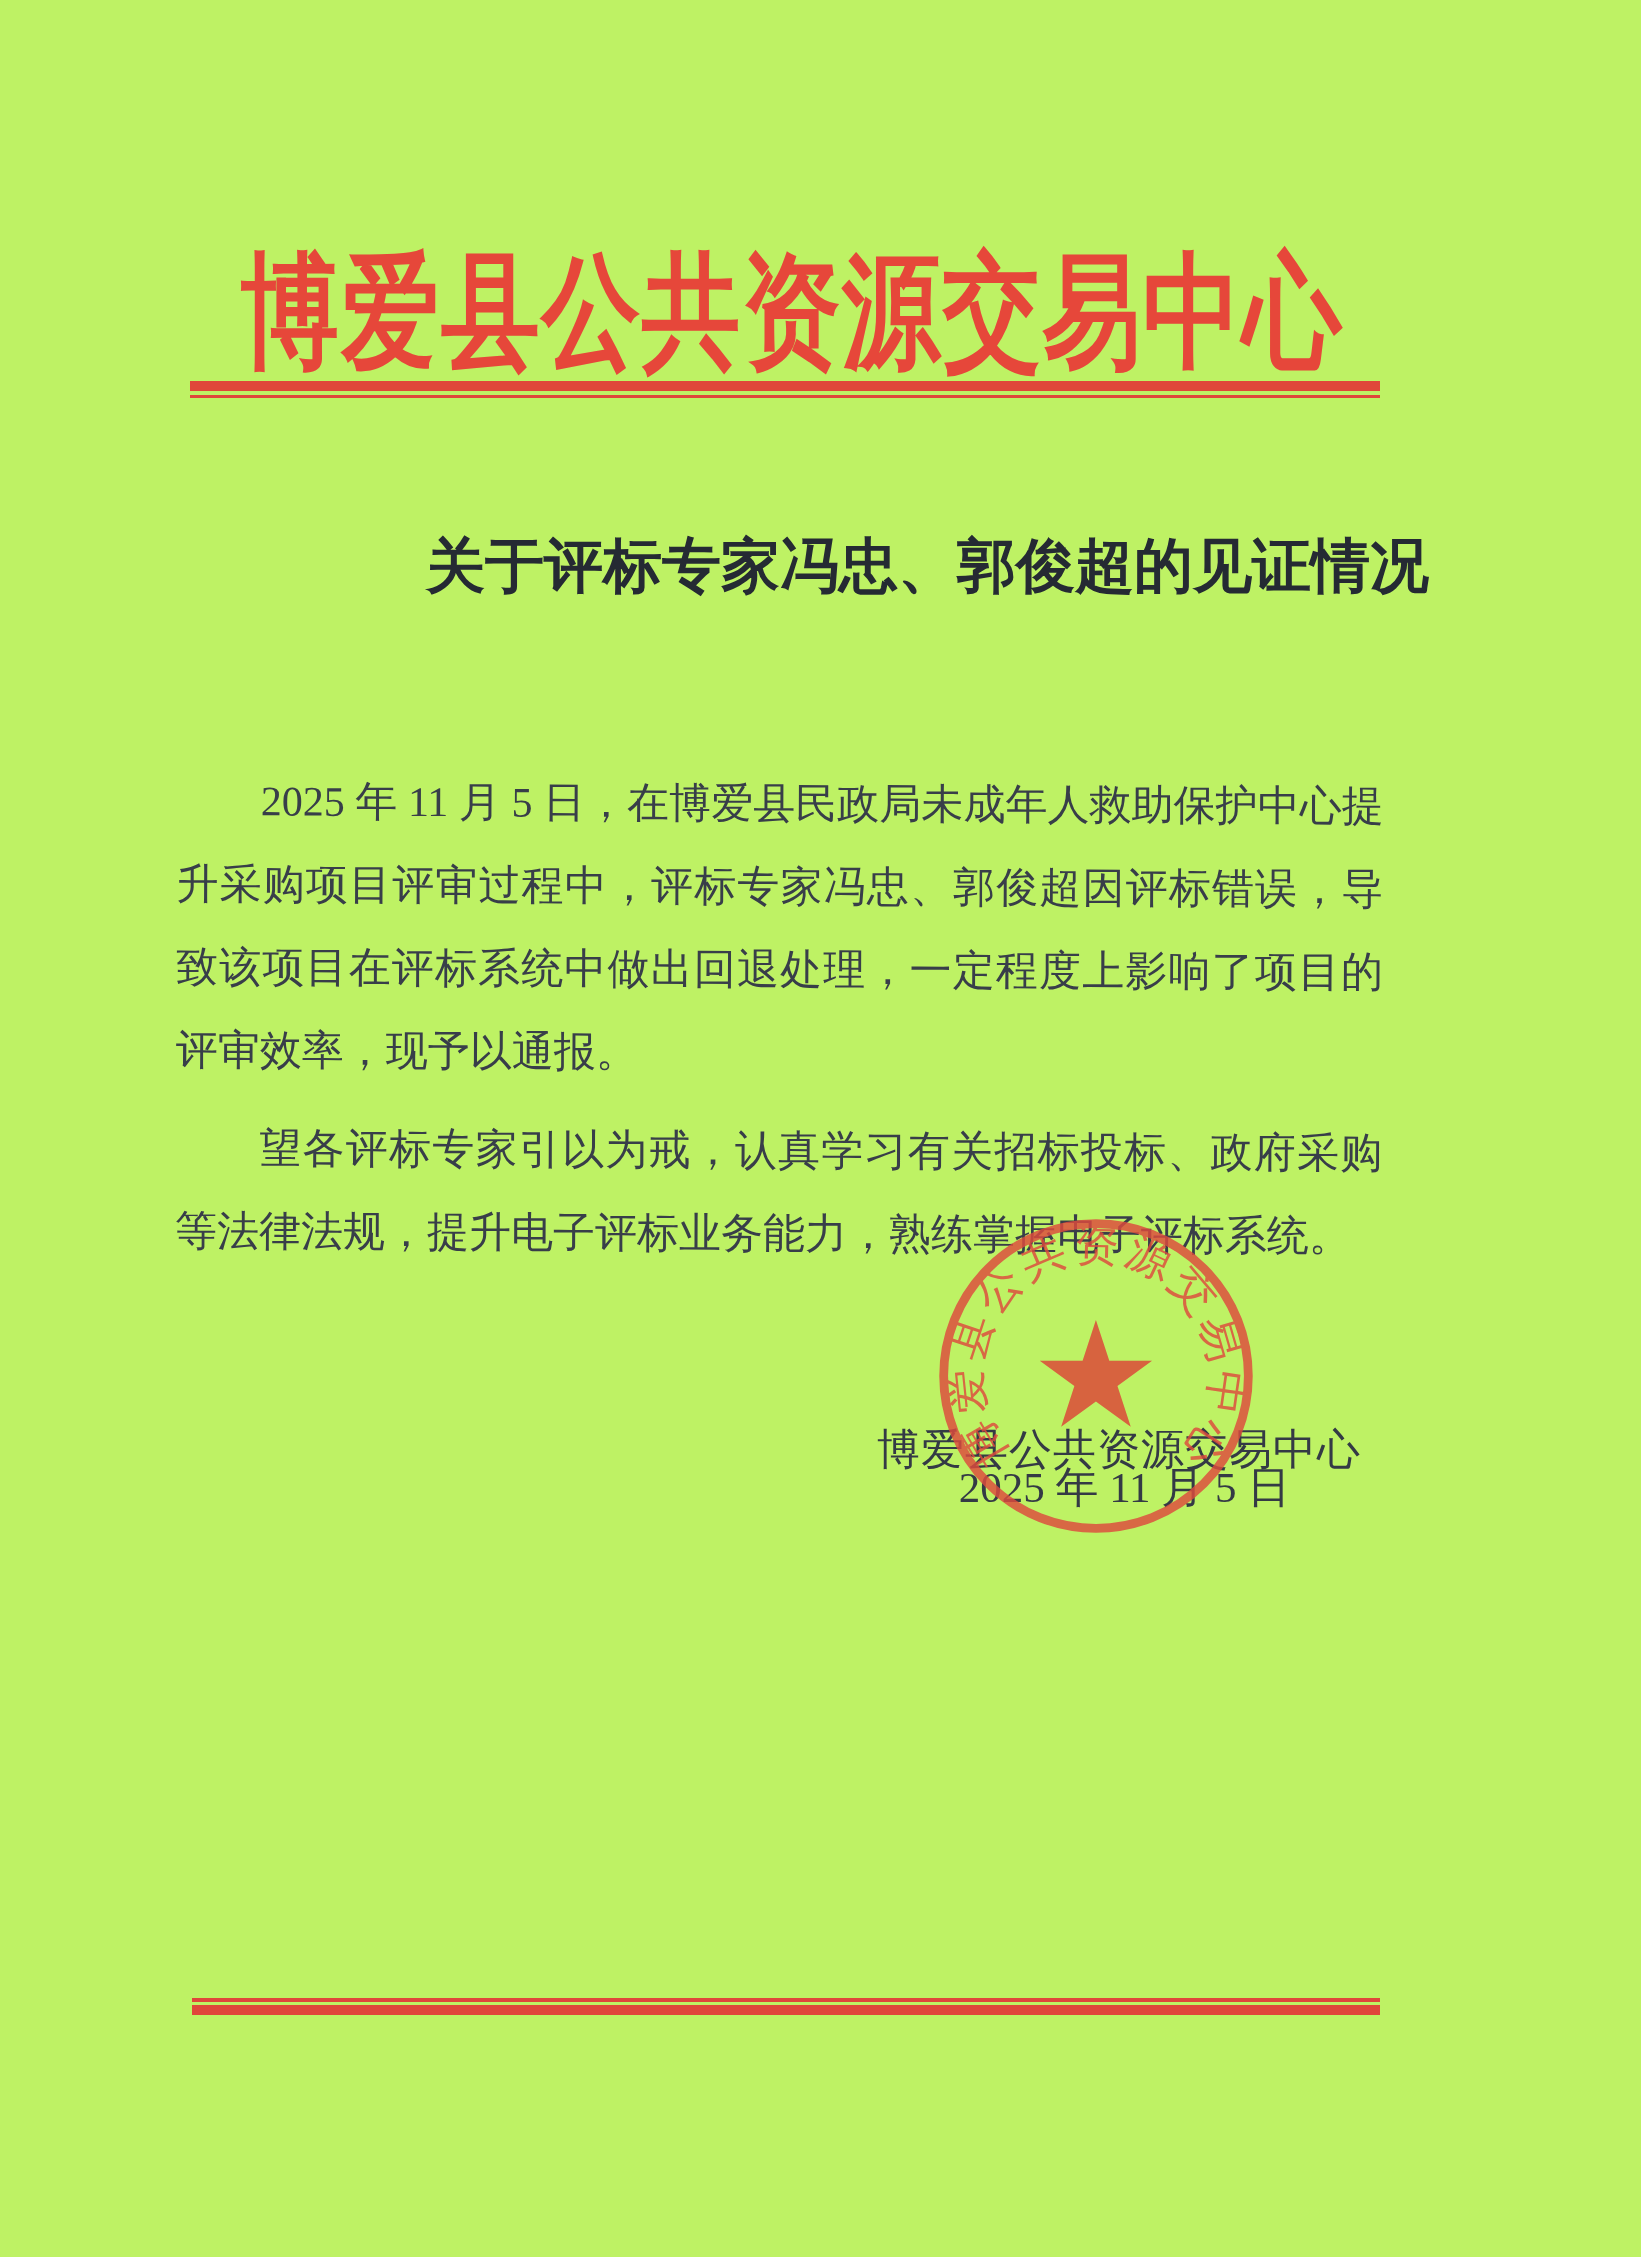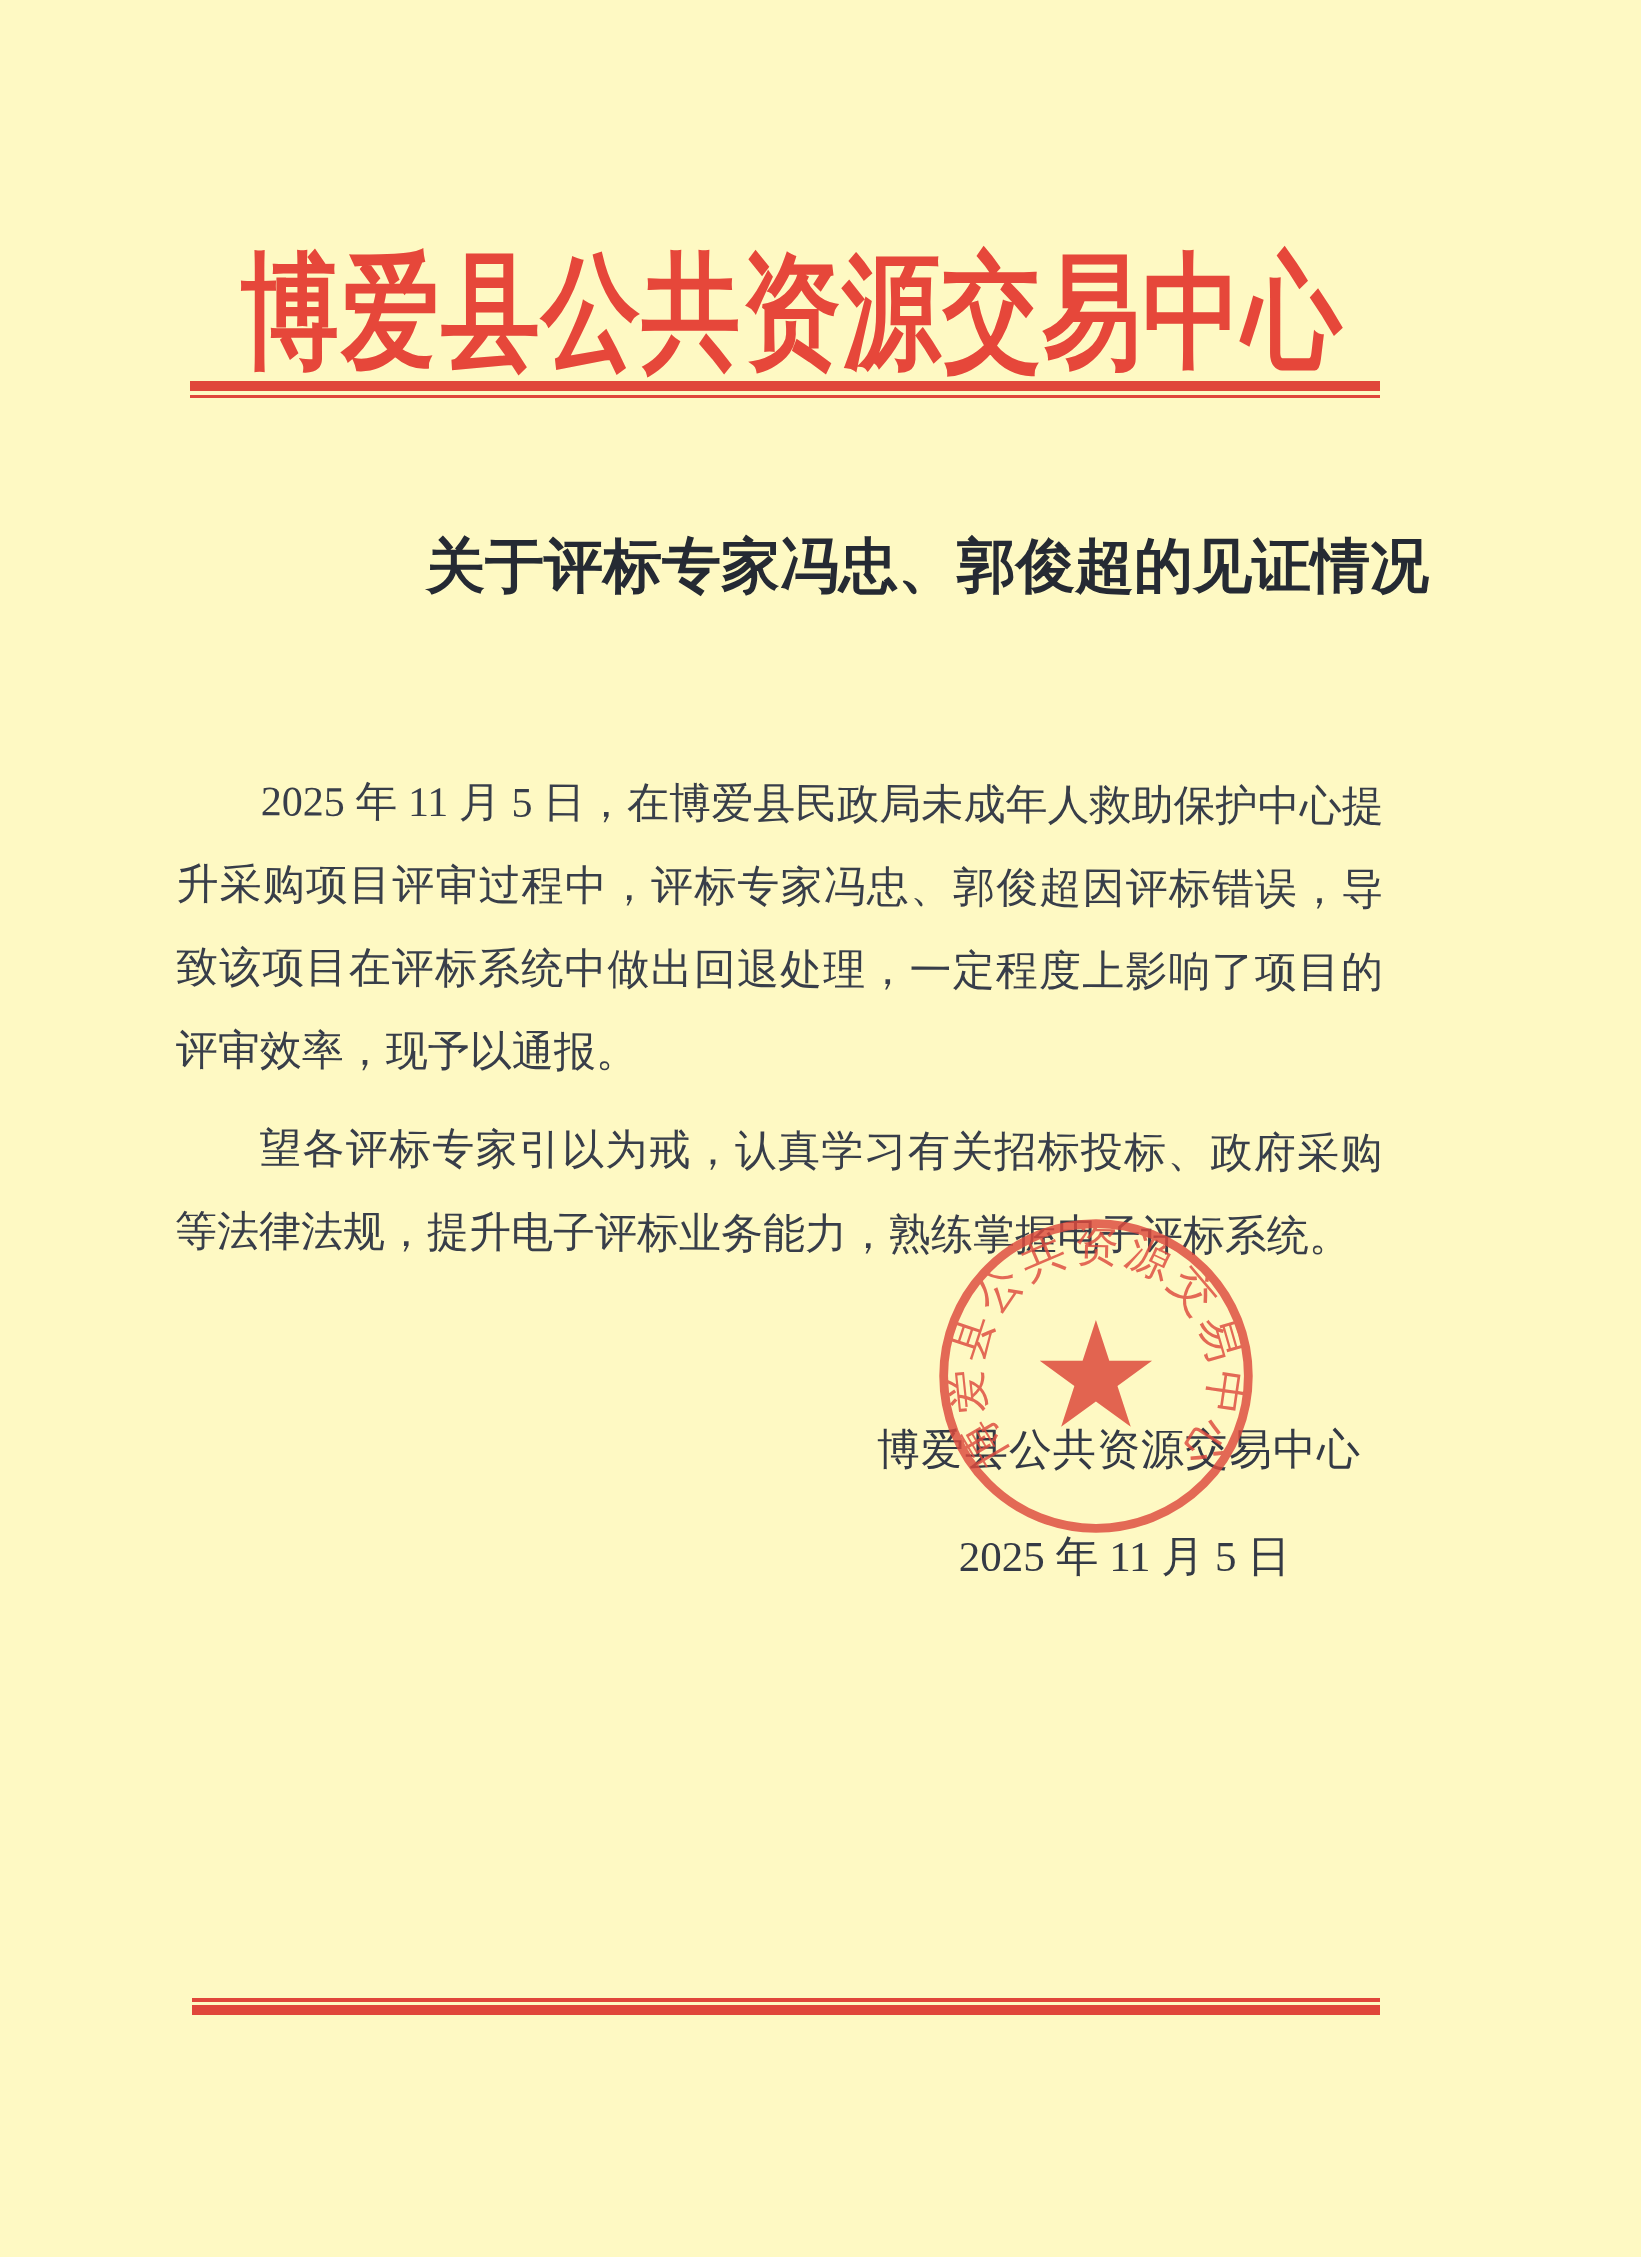--- a/index.html
+++ b/index.html
@@ -1,20 +1,20 @@
 <!DOCTYPE html>
 <html><head>
 <meta charset="utf-8">
 <style>
   html,body { margin:0; padding:0; background:#ffffff; }
   .page {
     position: relative;
     width: 1641px;
     height: 2257px;
-    background: #fef9c3;
+    background: #bef264;
     overflow: hidden;
     font-family: "Liberation Serif", "DejaVu Serif", serif;
   }
 
   
   .org-name {
     position: absolute;
     top: 228px;
     left: 145px;
     width: 1294px;
@@ -73,21 +73,21 @@
     left: 877px;
     width: 502px;
     font-size: 43px;
     letter-spacing: 1px;
     color: #343a45;
     z-index: 1;
     white-space: nowrap;
   }
   .doc-date {
     position: absolute;
-    top: 1528px;
+    top: 1459px;
     left: 946px;
     width: 357px;
     text-align: center;
     font-size: 43px;
     color: #343a45;
     z-index: 1;
     white-space: nowrap;
   }
 
   

